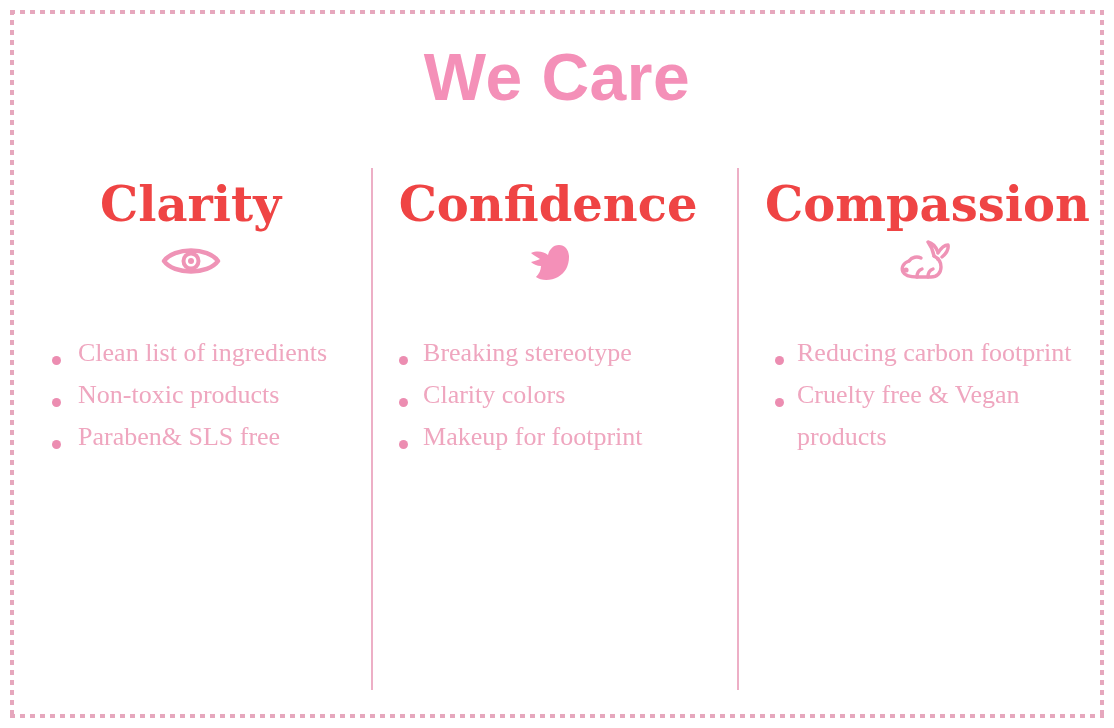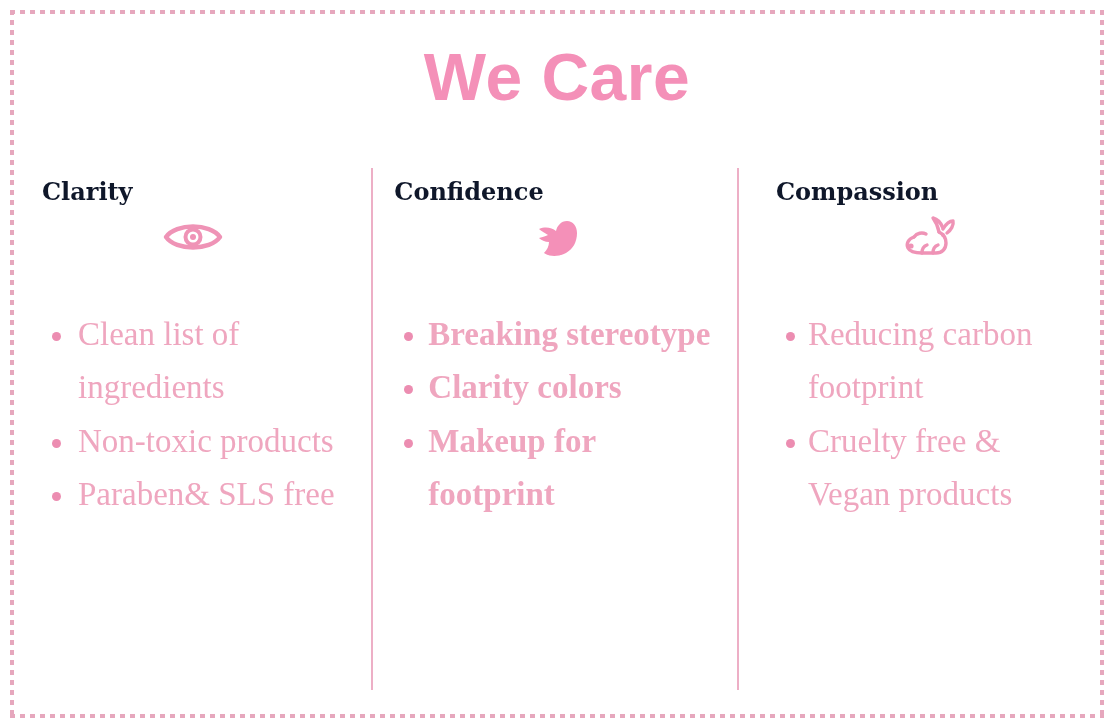--- a/index.html
+++ b/index.html
@@ -94,26 +94,26 @@
     position: absolute;
     top: 0;
     width: 2px;
     height: 522px;
     background: #edafc6;
   }
   .divider-1 { left: 351px; }
   .divider-2 { left: 717px; }
 
   .col-head {
-    text-align: left;
+    text-align: center;
     font-family: "DejaVu Serif", serif;
     font-weight: bold;
-    font-size: 24px;
+    font-size: 48px;
     line-height: 1.0;
-    color: #0f172a;
+    color: #ef4444;
     margin-top: 12px;
   }
 
   .col-icon {
     display: flex;
     justify-content: center;
     align-items: center;
     height: 54px;
     margin-top: 6px;
   }
@@ -121,35 +121,35 @@
   .bullets {
     list-style: none;
     margin: 0;
     padding: 0;
     margin-top: 44px;
   }
   .bullet-item {
     position: relative;
     padding-left: 36px;
     font-family: "Liberation Serif", serif;
-    font-size: 33px;
+    font-size: 26px;
     line-height: 1.62;
     color: #efa6bf;
     margin-bottom: 0px;
   }
   .bullet-dot {
     position: absolute;
     left: 10px;
     top: 24px;
     width: 9px;
     height: 9px;
     border-radius: 50%;
     background: #ec8db1;
   }
-  .col-2 .bullet-item { padding-left: 34px; font-weight: bold; }
+  .col-2 .bullet-item { padding-left: 34px; }
   .col-3 .bullet-item { padding-left: 32px; }
 </style>
 </head>
 <body>
 
 <div id="poster">
 
   <div class="frame">
     <div class="frame-edge frame-top"></div>
     <div class="frame-edge frame-bottom"></div>

